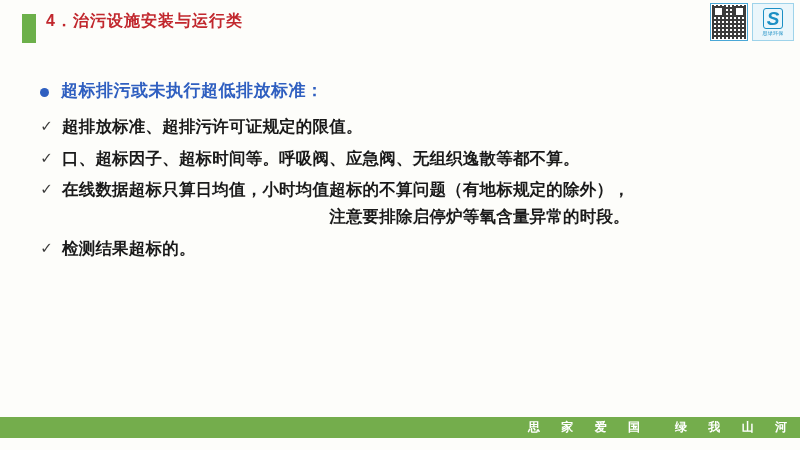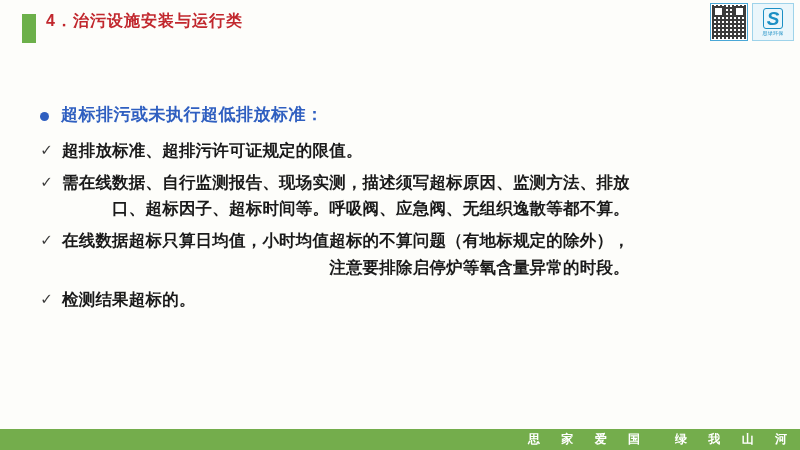--- a/index.html
+++ b/index.html
@@ -110,21 +110,20 @@
     letter-spacing: 0.3px;
     white-space: nowrap;
   }
 
   
   .content {
     position: absolute;
     left: 0;
     top: 80px;
     width: 740px;
-    margin-top: 24px;
   }
   .lead-item {
     display: flex;
     align-items: flex-start;
     margin-left: 40px;
     margin-bottom: 10px;
   }
   .lead-dot {
     width: 9px;
     height: 9px;
@@ -165,21 +164,21 @@
     line-height: 1.62;
     letter-spacing: 0.2px;
     max-width: 705px;
   }
   .check-text .ln { display: block; text-align: right; }
 
   
   .footer {
     position: absolute;
     left: 0;
-    bottom: 0;
+    bottom: 12px;
     width: 800px;
     height: 21px;
     background: #74ad4c;
     display: flex;
     align-items: center;
     justify-content: flex-end;
   }
   .footer-phrase {
     color: #ffffff;
     font-size: 12px;
@@ -217,21 +216,20 @@
   <div class="check-item">
     <div class="check-mark">✓</div>
     <div class="check-text">
       <span class="ln">超排放标准、超排污许可证规定的限值。</span>
     </div>
   </div>
 
   <div class="check-item">
     <div class="check-mark">✓</div>
     <div class="check-text">
-      <span class="ln">需在线数据、自行监测报告、现场实测，描述须写超标原因、监测方法、排放</span>
       <span class="ln">口、超标因子、超标时间等。呼吸阀、应急阀、无组织逸散等都不算。</span>
     </div>
   </div>
 
   <div class="check-item">
     <div class="check-mark">✓</div>
     <div class="check-text">
       <span class="ln">在线数据超标只算日均值，小时均值超标的不算问题（有地标规定的除外），</span>
       <span class="ln">注意要排除启停炉等氧含量异常的时段。</span>
     </div>

